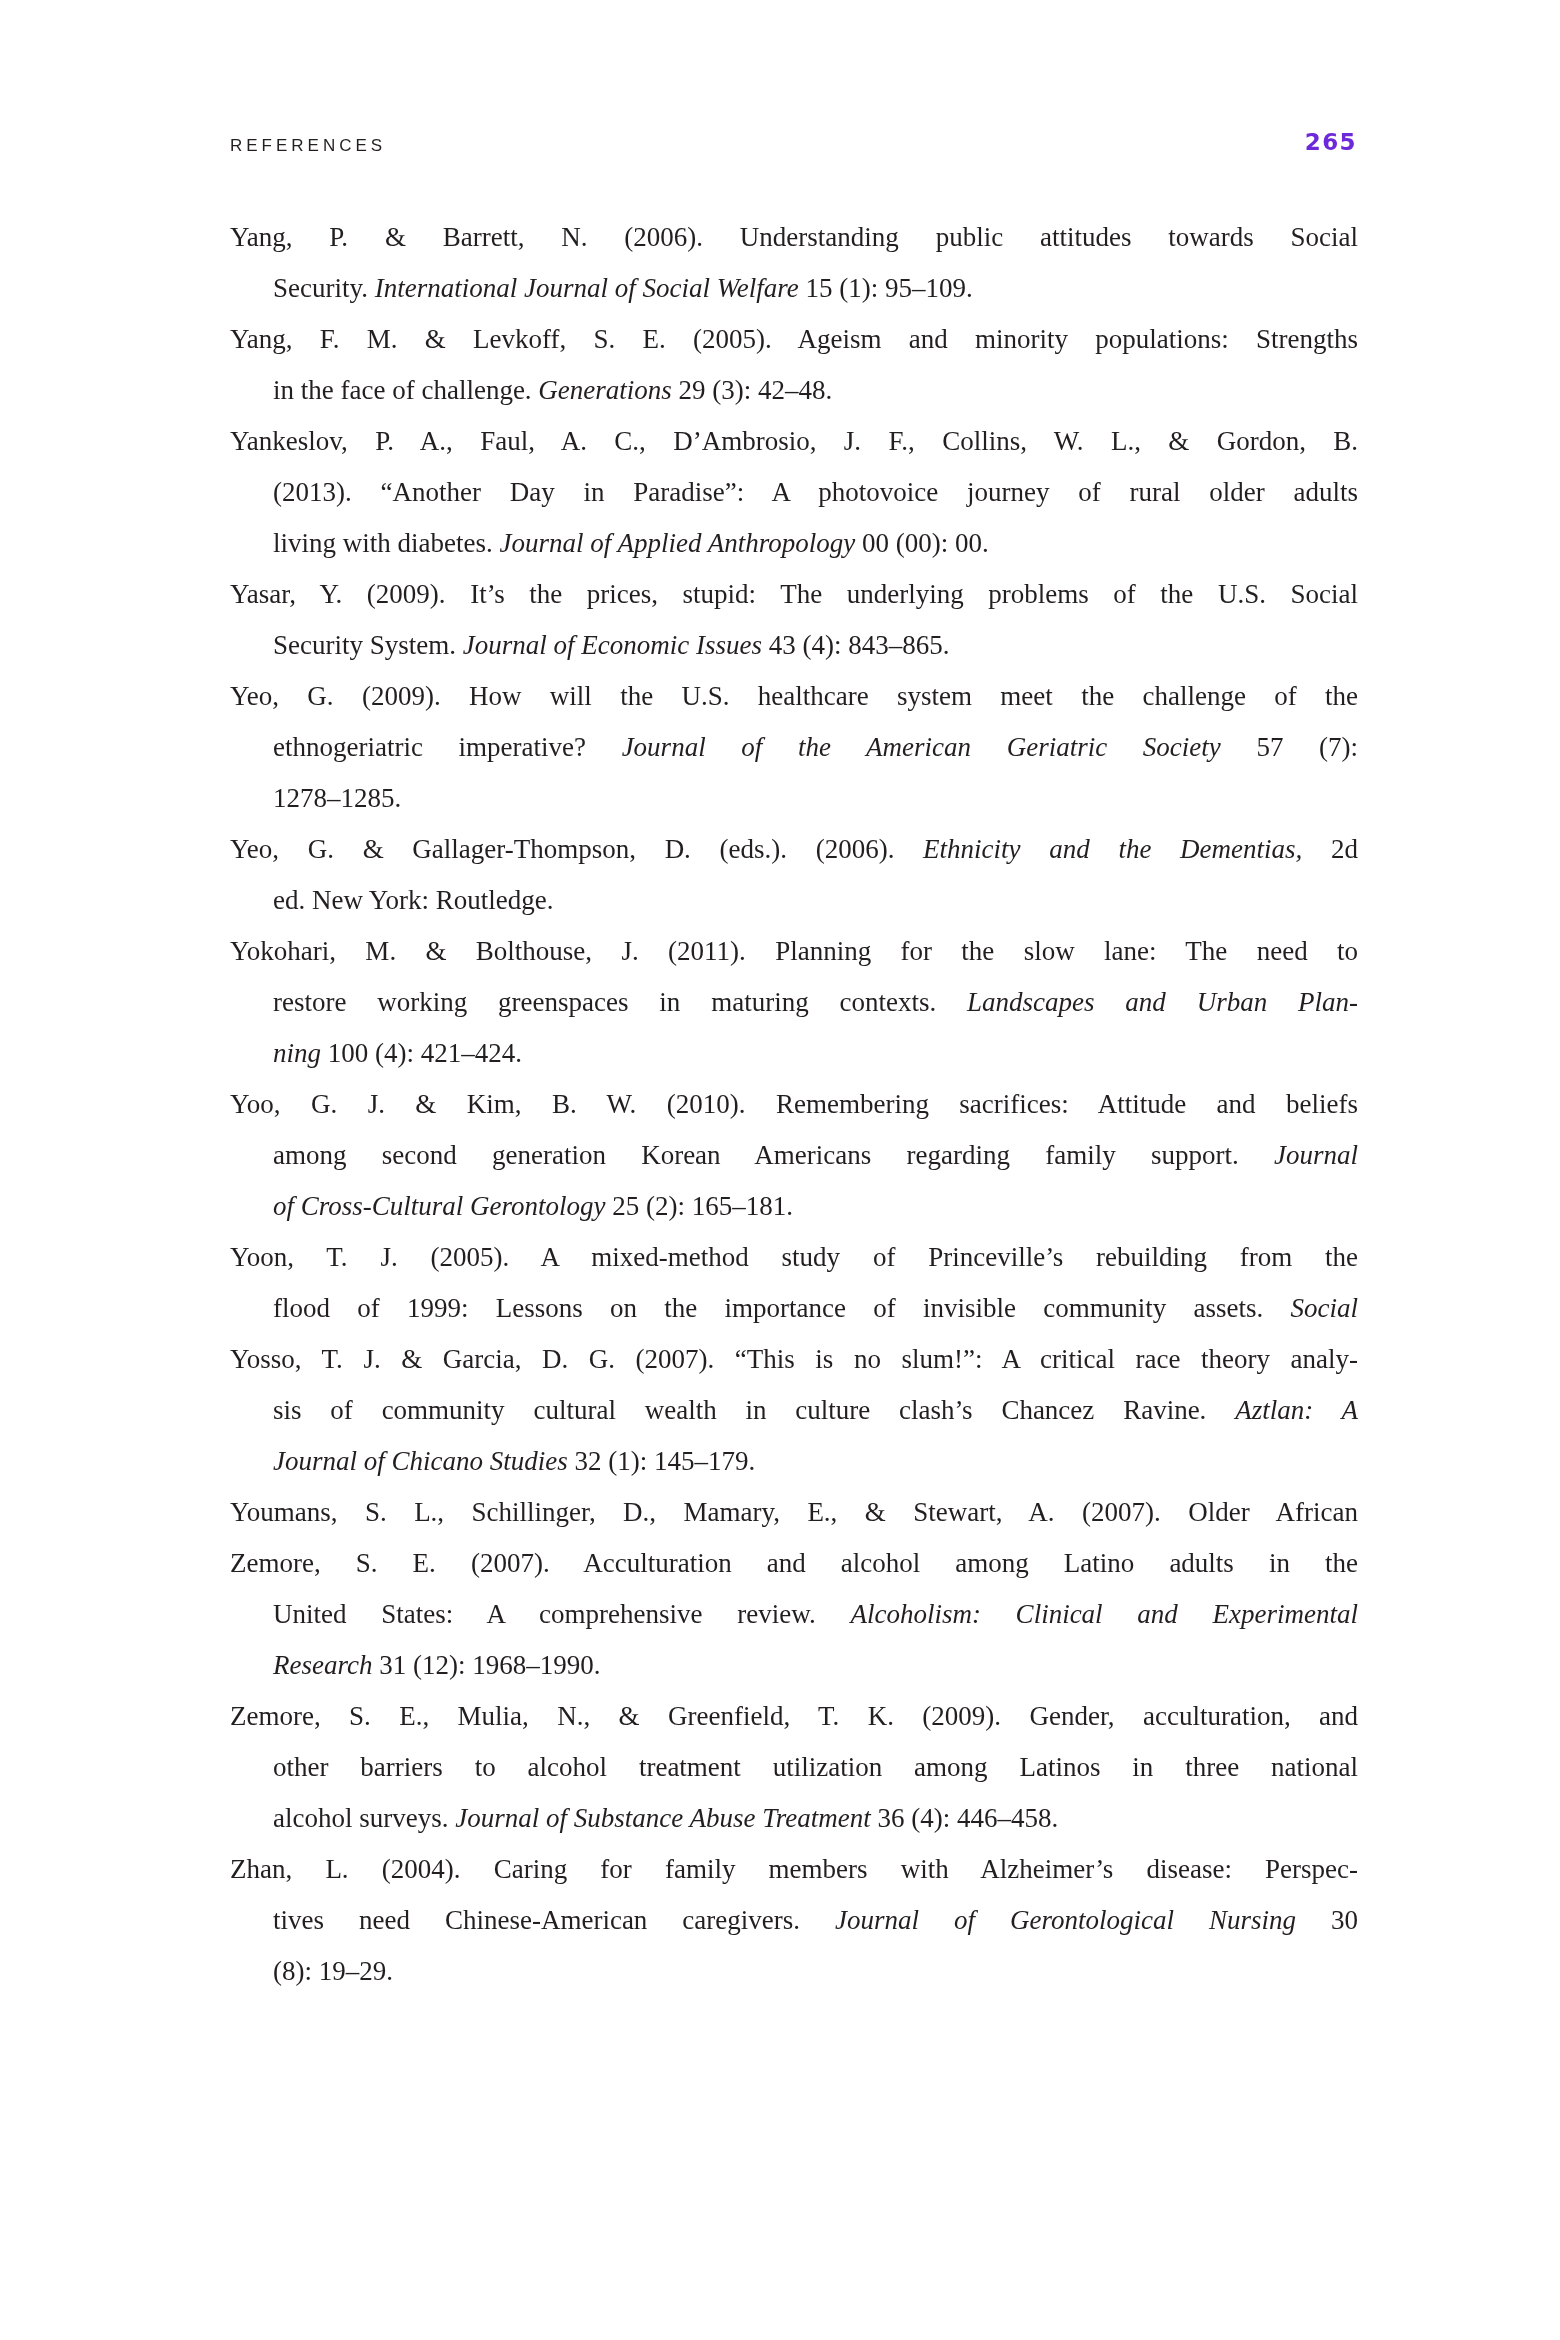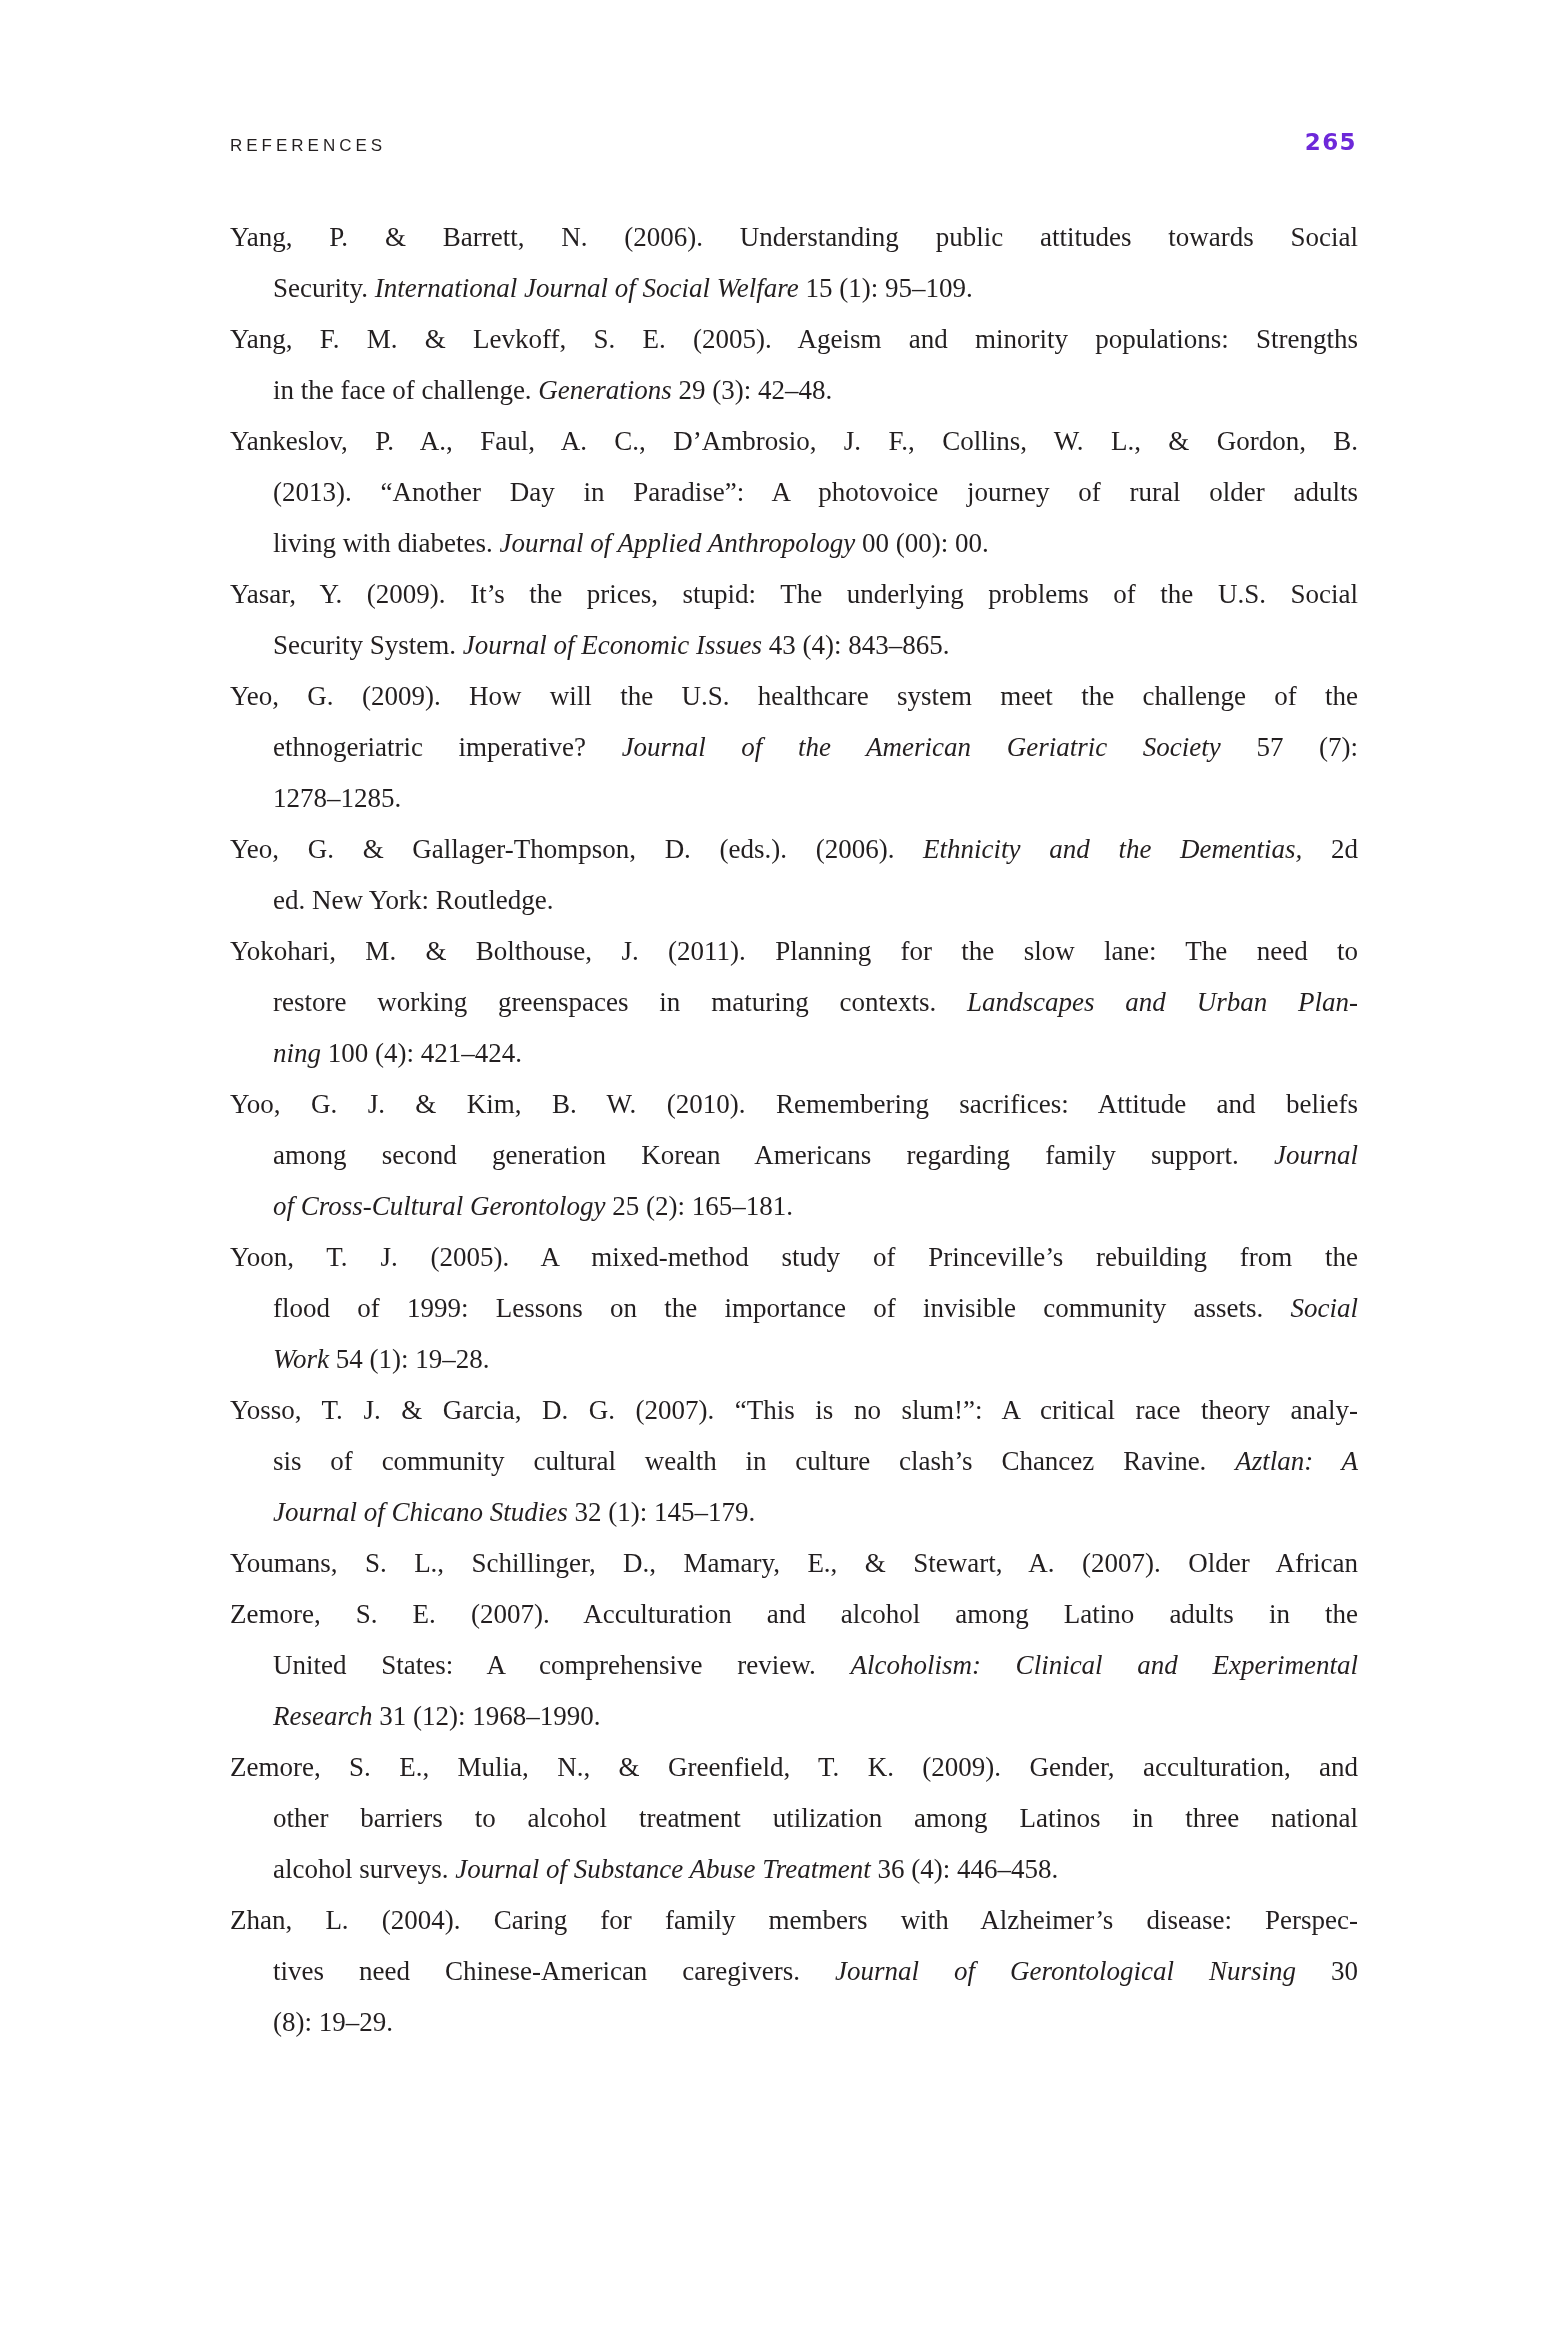--- a/index.html
+++ b/index.html
@@ -64,21 +64,20 @@
         <span class="line indent last"><span class="it">ning</span><span> 100 (4): 421–424.</span></span>
       </div>
       <div>
         <span class="line"><span>Yoo, G. J. &amp; Kim, B. W. (2010). Remembering sacrifices: Attitude and beliefs</span></span>
         <span class="line indent"><span>among second generation Korean Americans regarding family support. </span><span class="it">Journal</span></span>
         <span class="line indent last"><span class="it">of Cross-Cultural Gerontology</span><span> 25 (2): 165–181.</span></span>
       </div>
       <div>
         <span class="line"><span>Yoon, T. J. (2005). A mixed-method study of Princeville’s rebuilding from the</span></span>
         <span class="line indent"><span>flood of 1999: Lessons on the importance of invisible community assets. </span><span class="it">Social</span></span>
-        <span class="line indent last"><span class="it">Work</span><span> 54 (1): 19–28.</span></span>
       </div>
       <div>
         <span class="line"><span>Yosso, T. J. &amp; Garcia, D. G. (2007). “This is no slum!”: A critical race theory analy-</span></span>
         <span class="line indent"><span>sis of community cultural wealth in culture clash’s Chancez Ravine. </span><span class="it">Aztlan: A</span></span>
         <span class="line indent last"><span class="it">Journal of Chicano Studies</span><span> 32 (1): 145–179.</span></span>
       </div>
       <div>
         <span class="line"><span>Youmans, S. L., Schillinger, D., Mamary, E., &amp; Stewart, A. (2007). Older African</span></span>
       </div>
       <div>

